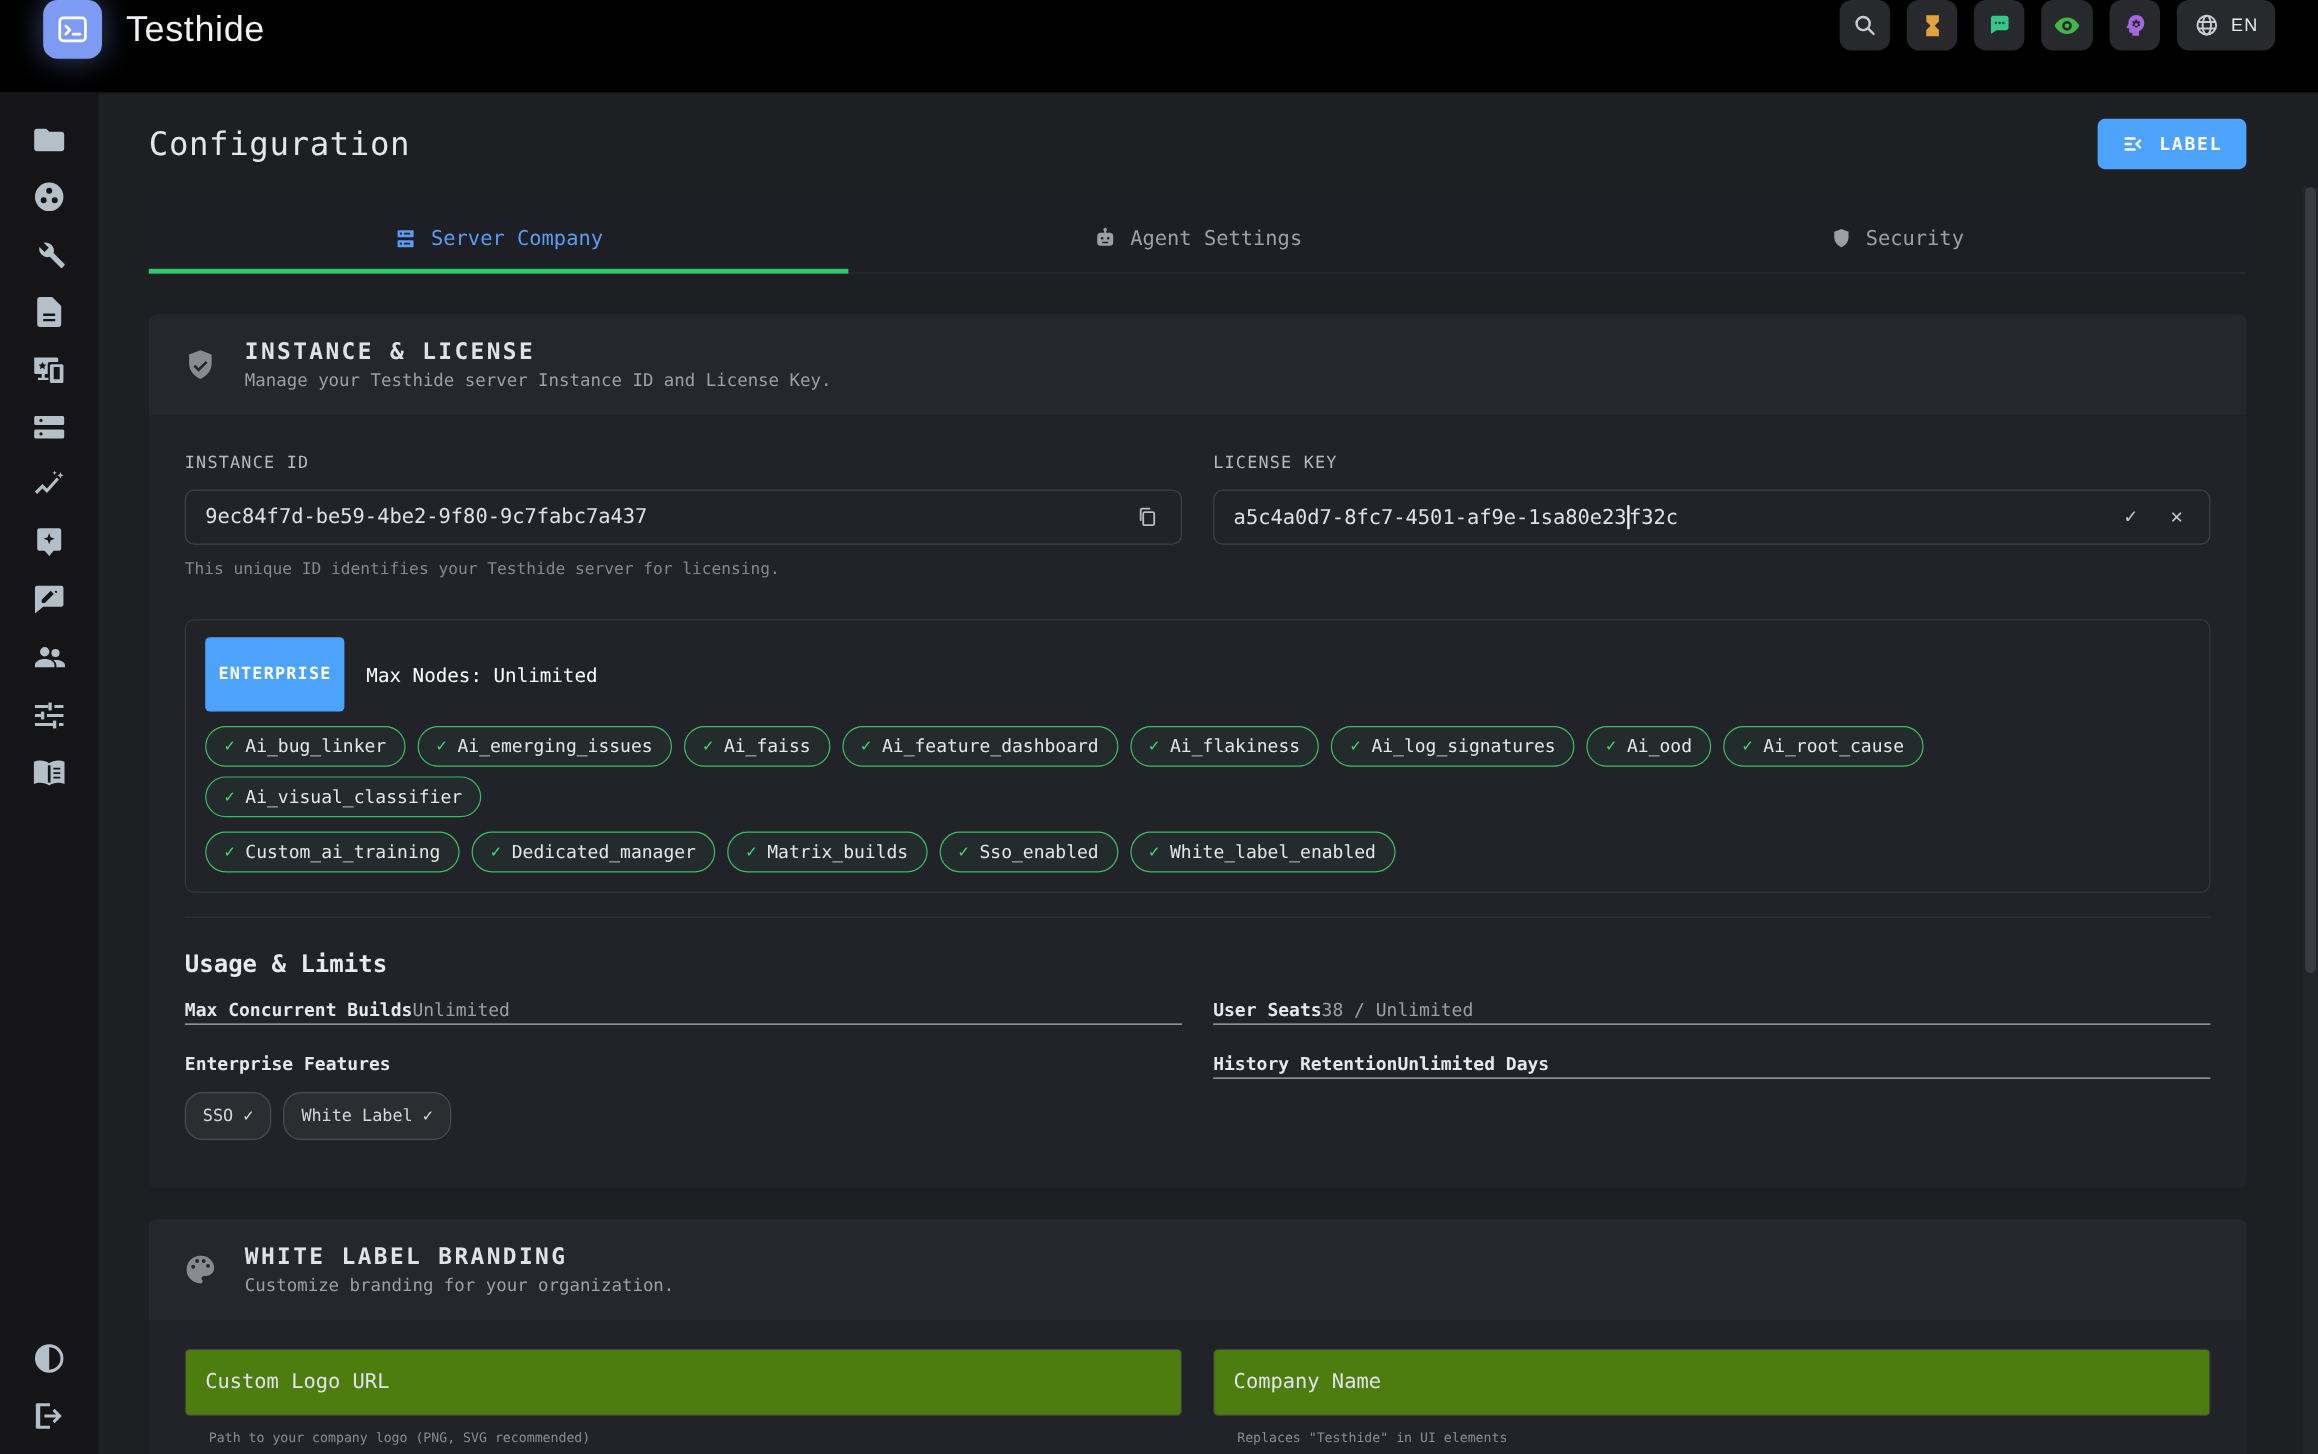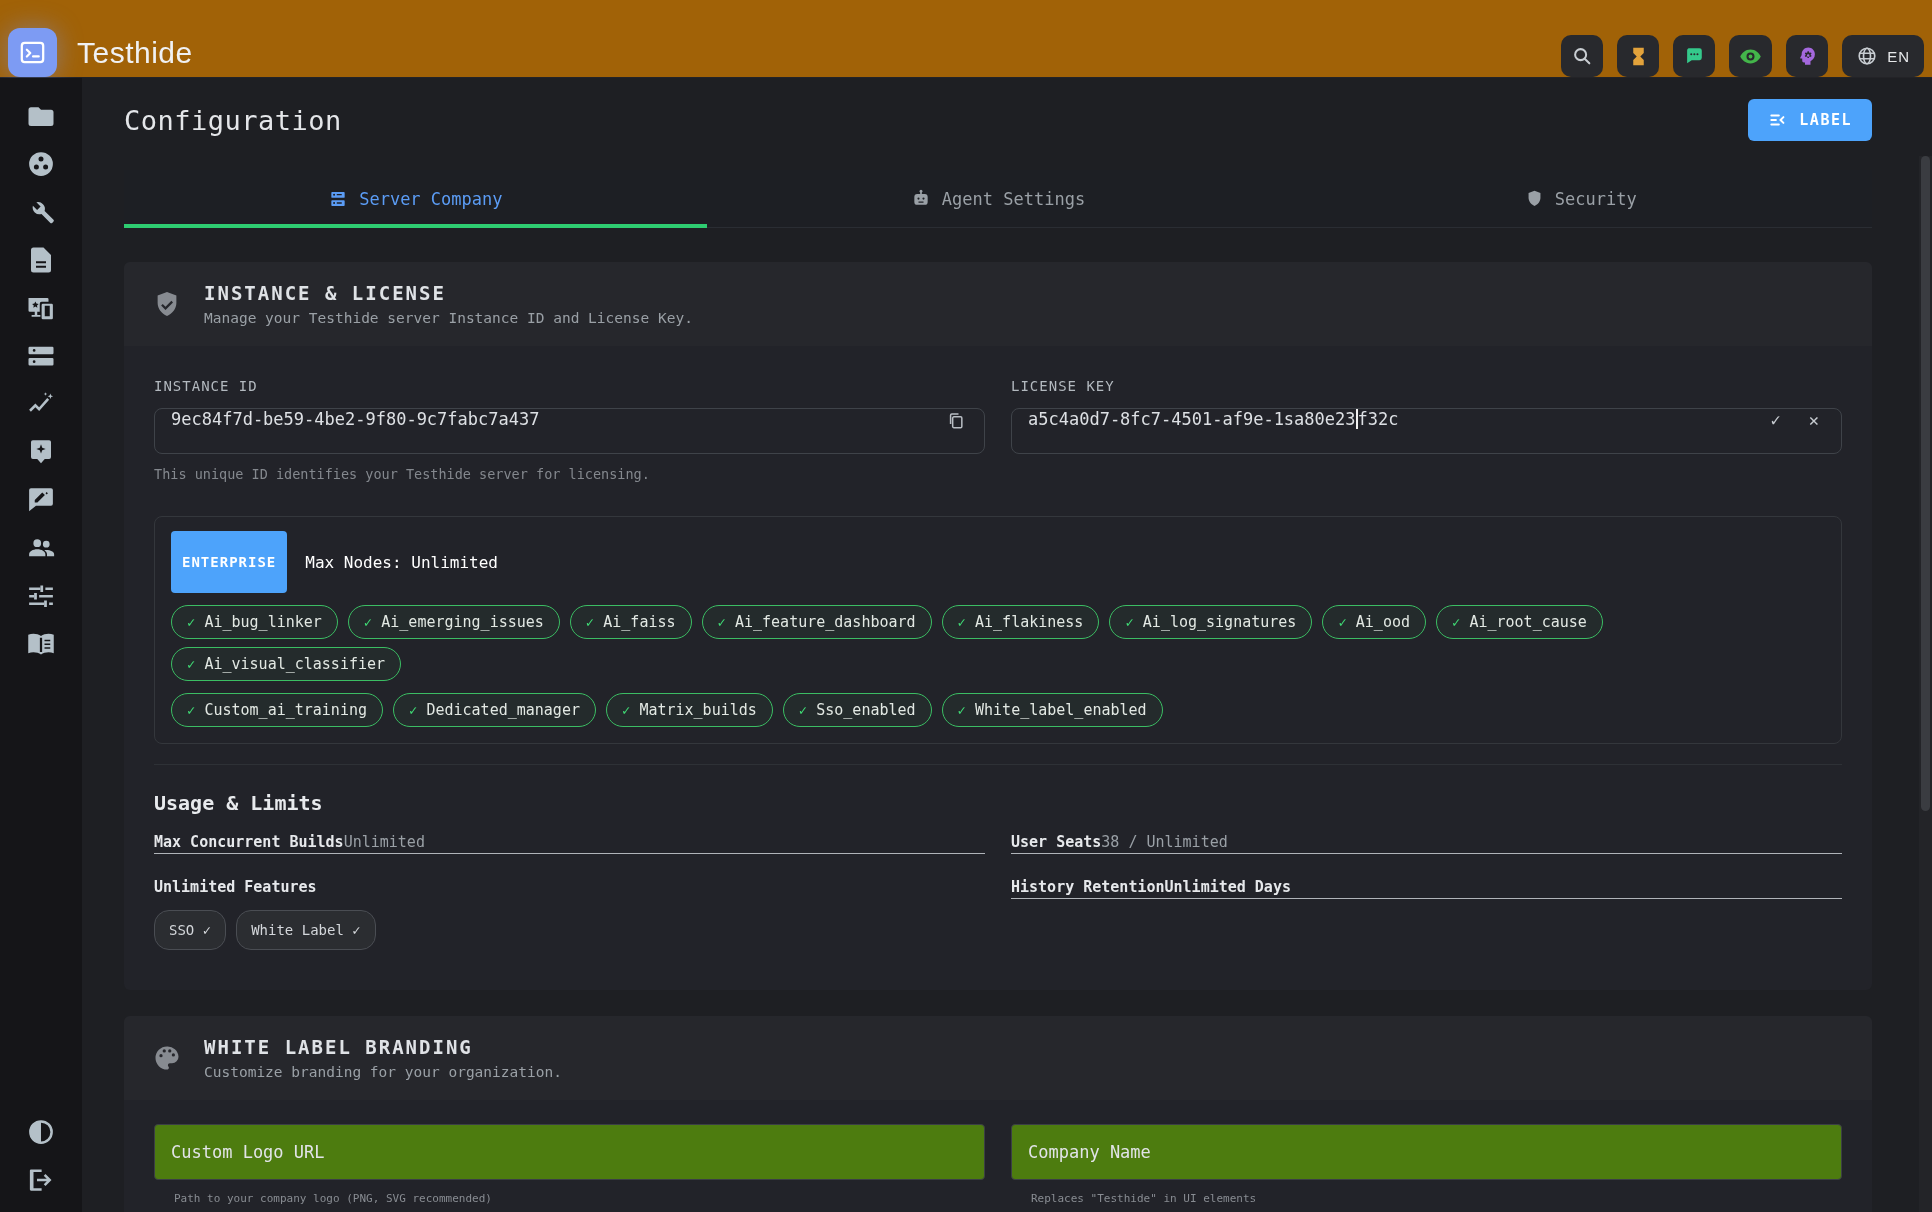--- a/index.html
+++ b/index.html
@@ -5,22 +5,22 @@
   * { box-sizing: border-box; }
   html,body { margin:0; padding:0; }
   body {
     width:1932px; height:1212px; overflow:hidden;
     background:#1e1f23;
     font-family:"DejaVu Sans Mono", monospace;
     color:#e6e8eb;
   }
   
   .topbar {
-    height:78px; background:#a16207; display:flex; align-items:flex-end;
-    justify-content:space-between; padding:0 8px; border-bottom:1px solid #232327;
+    height:78px; background:#000000; display:flex; align-items:flex-start;
+    justify-content:space-between; padding:0 36px; border-bottom:1px solid #232327;
   }
   .brand { display:flex; align-items:center; gap:20px; cursor:pointer; }
   .logo-box {
     width:49px; height:49px; border-radius:12px; background:#7d9bf3;
     display:flex; align-items:center; justify-content:center; color:#fff;
     box-shadow:0 0 26px rgba(125,155,243,.45);
   }
   .brand-title {
     font-family:"Liberation Sans", sans-serif; font-size:30px; font-weight:500;
     color:#f0f1f3; letter-spacing:.5px;
@@ -75,21 +75,21 @@
   .sec-icon { color:#878b91; flex:0 0 auto; }
   .sec-title { margin:0; font-size:19px; font-weight:bold; letter-spacing:2px; color:#dfe2e6; }
   .sec-sub { margin:6px 0 0; font-size:14.5px; color:#9aa0a6; }
   .card-body { padding:32px 30px 40px; }
   .card-body.branding { padding:24px 30px 30px; }
   
   .fields-grid { display:grid; grid-template-columns:1fr 1fr; column-gap:26px; }
   .field-label { font-size:14px; letter-spacing:1px; color:#b3b9bf; }
   .input-box {
     margin-top:14px; height:46px; border:1px solid #3f4349; border-radius:8px;
-    display:flex; align-items:flex-start; justify-content:space-between; padding:0 16px;
+    display:flex; align-items:center; justify-content:space-between; padding:0 16px;
     background:transparent; cursor:text;
   }
   .input-value { font-size:17px; color:#dde0e4; white-space:nowrap; }
   .caret { display:inline-block; width:2px; height:20px; background:#f1f1f1; vertical-align:-4px; }
   .icon-btn { border:none; background:transparent; color:#b9bec4; cursor:pointer; padding:2px; display:flex; }
   .key-actions { display:flex; align-items:center; gap:16px; }
   .glyph-btn { border:none; background:transparent; color:#c7cbd0; font-size:17px; cursor:pointer; font-family:inherit; }
   .helper { margin-top:12px; font-size:13.5px; color:#84888e; }
   
   .features-box { margin-top:34px; border:1px solid #34373c; border-radius:8px; padding:14px 16px 16px; }
@@ -484,21 +484,21 @@
         <hr class="divider">
 
         <h3 class="usage-heading">Usage &amp; Limits</h3>
         <div class="usage-grid">
           <div>
             <div class="usage-row">
               <span class="usage-label">Max Concurrent Builds</span>
               <span class="usage-value">Unlimited</span>
             </div>
             <div class="usage-row tall no-line">
-              <span class="usage-label">Unlimited Features</span>
+              <span class="usage-label">Enterprise Features</span>
             </div>
             <div class="pills">
               <span class="pill">SSO ✓</span>
               <span class="pill">White Label ✓</span>
             </div>
           </div>
           <div>
             <div class="usage-row">
               <span class="usage-label">User Seats</span>
               <span class="usage-value">38 / Unlimited</span>

